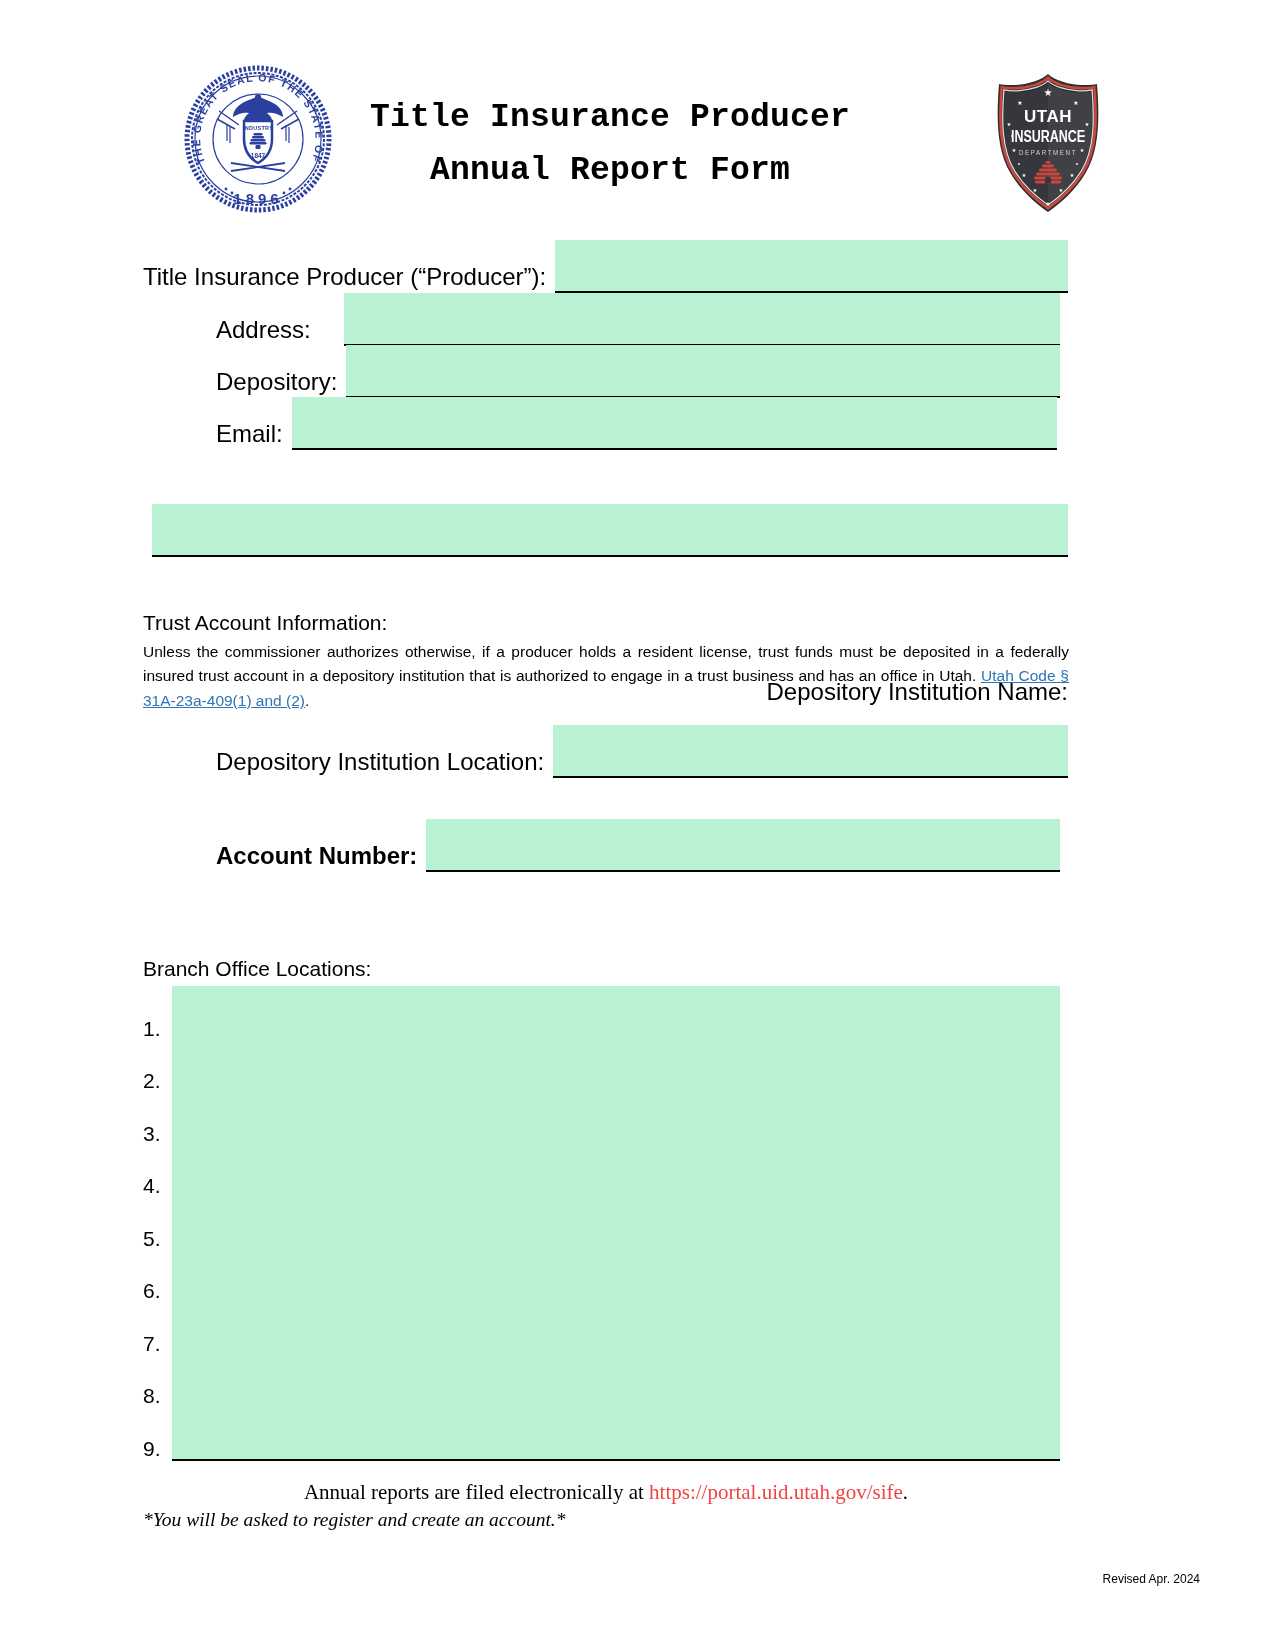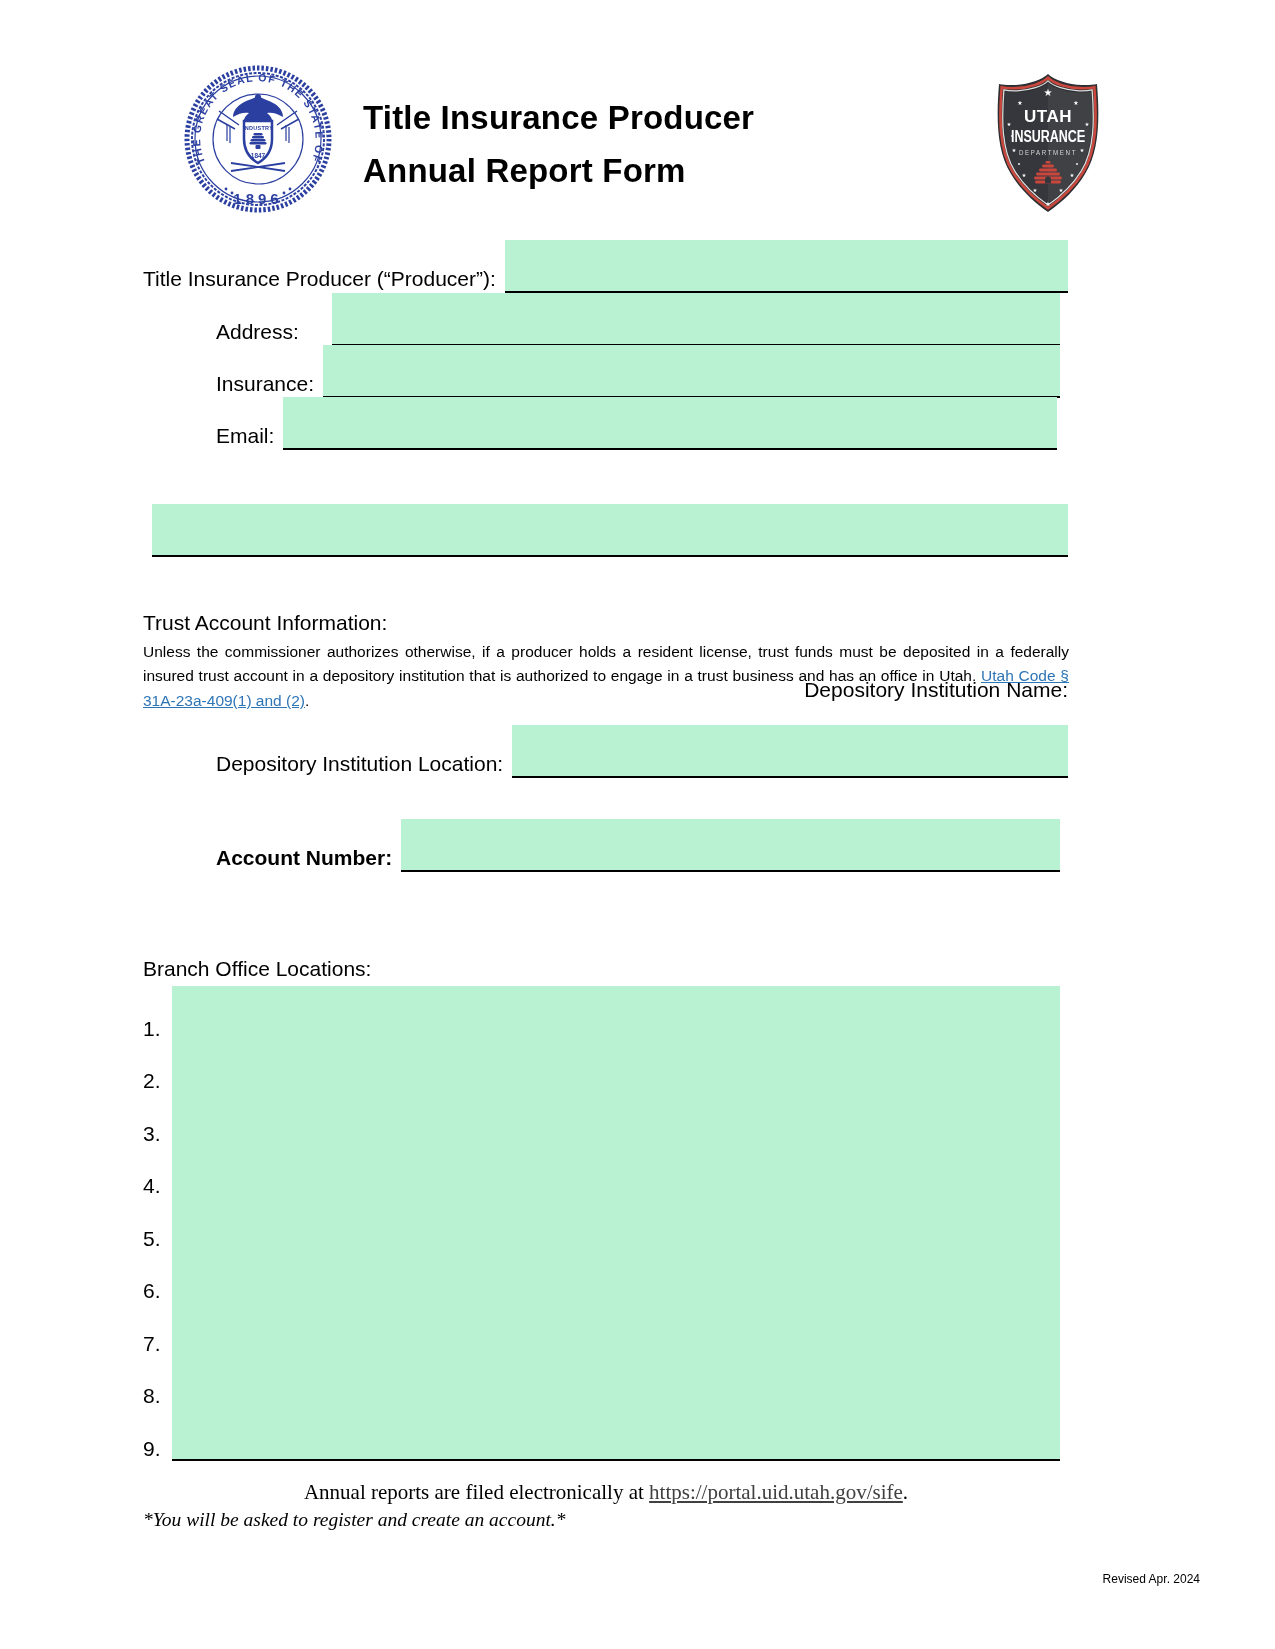--- a/index.html
+++ b/index.html
@@ -3,40 +3,40 @@
 <meta charset="utf-8">
 <style>
   html,body{margin:0;padding:0;background:#fff;}
   .page{
     position:relative;width:1275px;height:1649px;background:#ffffff;
     font-family:"Liberation Sans",sans-serif;color:#000;overflow:hidden;
   }
   
   .seal{position:absolute;left:183px;top:62px;width:150px;height:155px;}
   .badge{position:absolute;left:994px;top:72px;width:108px;height:142px;}
-  .title-block{position:absolute;left:363px;top:92px;width:530px;}
+  .title-block{position:absolute;left:345px;top:92px;width:530px;text-align:center;font-family:Liberation Mono, monospace;}
   .title-line{font-size:33px;font-weight:bold;line-height:1.6;letter-spacing:0.2px;}
   
   .field-row{position:absolute;display:flex;align-items:flex-end;}
-  .field-label{font-size:21px;line-height:1.15;padding-bottom:2px;white-space:nowrap;}
+  .field-label{font-size:24px;line-height:1.15;padding-bottom:2px;white-space:nowrap;}
   .blank{flex:1;margin-left:9px;height:51px;background:#b9f2d3;border-bottom:2px solid #000;}
   .section-heading{position:absolute;font-size:21px;line-height:1.2;}
   .trust-body{position:absolute;font-size:15.5px;line-height:1.58;text-align:justify;}
   .inline-link{color:#2e75b6;text-decoration:underline;cursor:pointer;}
   
   .branch-block{position:absolute;left:143px;top:988px;width:917px;}
   .branch-row{display:flex;align-items:flex-end;height:52.5px;}
   .branch-num{width:29px;font-size:21px;line-height:1;padding-bottom:2px;}
   .branch-line{flex:1;height:100%;background:#b9f2d3;border-bottom:2px solid #000;}
   
   .footer-line1{position:absolute;left:143px;top:1480px;width:926px;text-align:center;
     font-family:"Liberation Serif",serif;font-size:21px;}
   .footer-line2{position:absolute;left:143px;top:1509px;width:926px;
     font-family:"Liberation Serif",serif;font-size:19.5px;font-style:italic;}
-  .footer-link{color:#404040;text-decoration:underline;cursor:pointer;}
+  .footer-link{color:#ef4444;cursor:pointer;}
   .revision{position:absolute;right:75px;top:1572px;font-size:12px;}
 </style>
 </head>
 <body>
 
 <div class="page">
 
   <svg class="seal" viewBox="0 0 150 153" aria-hidden="true">
     <g fill="none" stroke="#2b3fa0">
       <circle cx="75" cy="76" r="71" stroke-width="5" stroke-dasharray="2.5 2"></circle>
@@ -129,21 +129,21 @@
     <span class="field-label">Title Insurance Producer (“Producer”):</span>
     <div class="blank"></div>
   </div>
 
   <div class="field-row" style="left:216px;top:293px;width:844px;gap:24px;">
     <span class="field-label">Address:</span>
     <div class="blank"></div>
   </div>
 
   <div class="field-row" style="left:216px;top:345px;width:844px;">
-    <span class="field-label">Insurance:</span>
+    <span class="field-label">Depository:</span>
     <div class="blank"></div>
   </div>
 
   <div class="field-row" style="left:216px;top:397px;width:841px;">
     <span class="field-label">Email:</span>
     <div class="blank"></div>
   </div>
 
   <div class="field-row" style="left:143px;top:504px;width:925px;">
     <div class="blank"></div>

